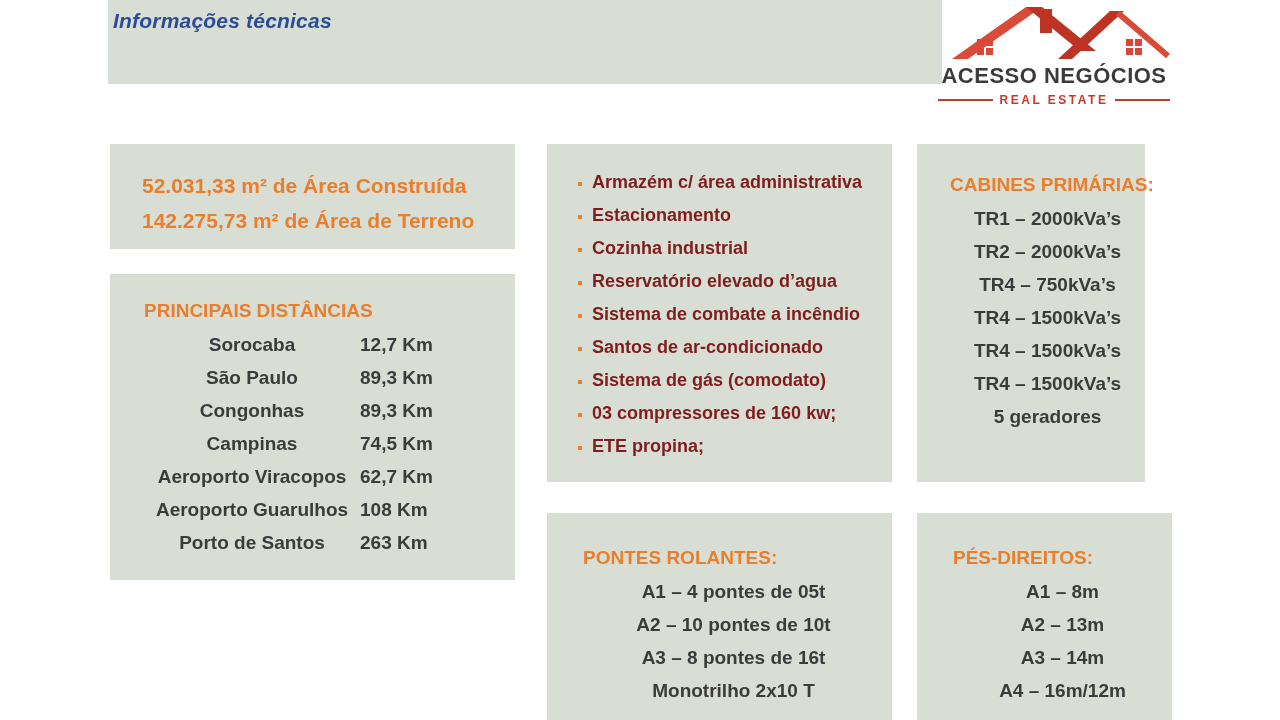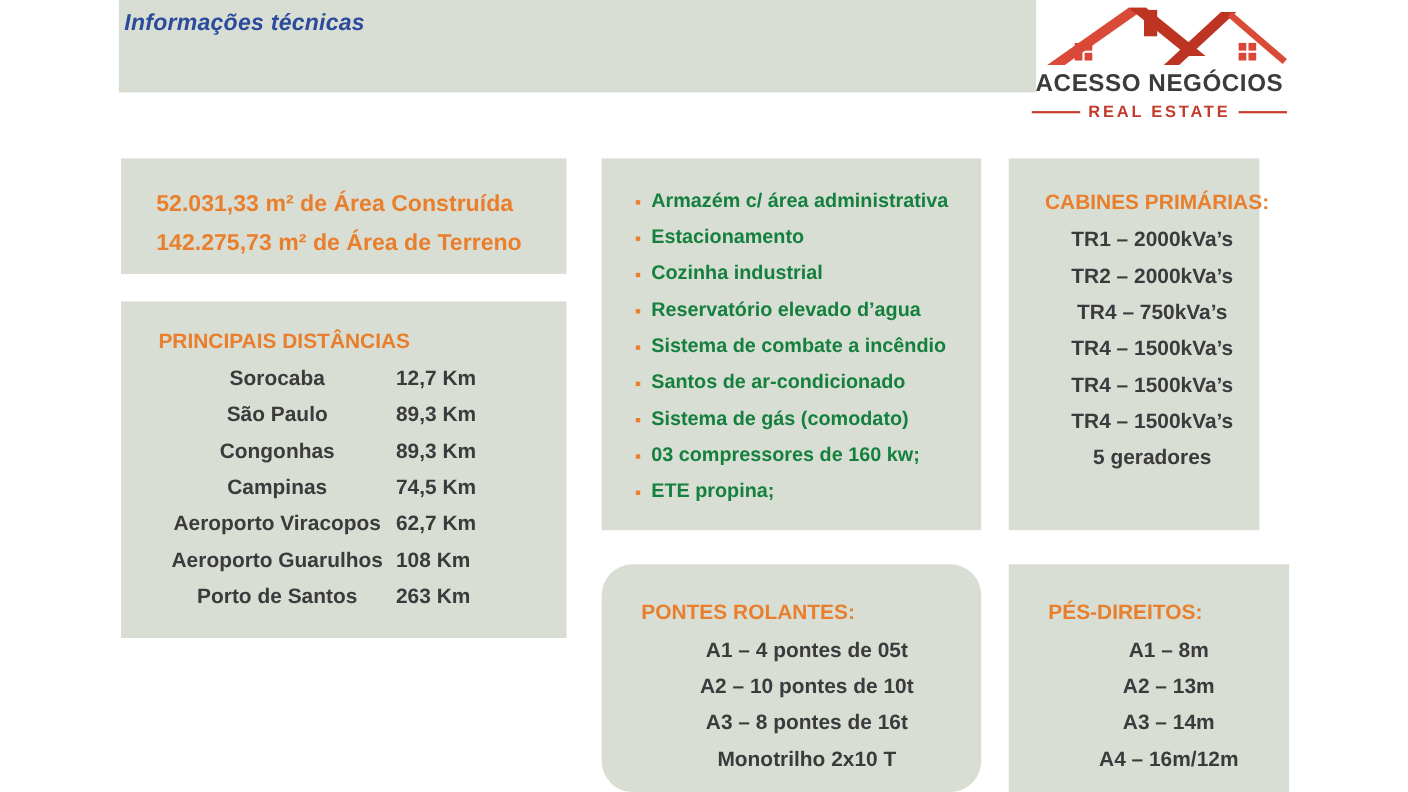--- a/index.html
+++ b/index.html
@@ -15,45 +15,45 @@
     padding:9px 0 0 5px; font-size:21px; font-weight:bold; font-style:italic;
     color:#2b4b9b; letter-spacing:0.2px;
   }
 
   
   .logo { position:absolute; left:938px; top:3px; width:232px; text-align:center; }
   .logo svg { display:block; margin:0 auto; }
   .logo-name { font-size:22px; font-weight:bold; color:#3b3b3b; letter-spacing:0.5px; margin-top:2px; white-space:nowrap; }
   .logo-tagline { display:flex; align-items:center; gap:7px; margin-top:4px; }
   .logo-tagline .rule { flex:1; height:2px; background:#c23b2b; }
-  .logo-tagline .tag { font-size:15px; font-weight:bold; color:#c23b2b; letter-spacing:2.5px; white-space:nowrap;text-align:right; }
+  .logo-tagline .tag { font-size:12px; font-weight:bold; color:#c23b2b; letter-spacing:2.5px; white-space:nowrap;text-align:right; }
 
   
   .sec-title { color:#e97e2d; font-weight:bold; font-size:19px; line-height:34px; white-space:nowrap; }
   .body-row  { color:#3b3b3d; font-weight:bold; font-size:19px; line-height:33px; white-space:nowrap;text-align:center; }
 
   
   .p-areas { left:110px; top:144px; width:405px; height:105px; padding:24px 0 0 32px; }
   .area-line { color:#e97e2d; font-weight:bold; font-size:21px; line-height:35px; white-space:nowrap; }
 
   
   .p-dist { left:110px; top:274px; width:405px; height:306px; padding:20px 0 0 34px; }
   .dist-row { display:flex; }
   .dist-label { width:216px; }
 
   
   .p-feat { left:547px; top:144px; width:345px; height:338px; padding:22px 0 0 31px; }
-  .feat-item { display:flex; align-items:baseline; color:#15803d; font-weight:bold; font-size:18px; line-height:33px; white-space:nowrap; }
+  .feat-item { display:flex; align-items:baseline; color:#7f1d1d; font-weight:bold; font-size:18px; line-height:33px; white-space:nowrap; }
   .dot { width:4px; height:4px; background:#e97e2d; margin-right:10px; flex:0 0 auto; align-self:center; margin-top:2px; }
 
   
   .p-cab { left:917px; top:144px; width:228px; height:338px; padding:24px 0 0 33px; }
 
   
-  .p-cranes { left:547px; top:513px; width:345px; height:207px; padding:28px 0 0 28px;border-radius:28px; }
+  .p-cranes { left:547px; top:513px; width:345px; height:207px; padding:28px 0 0 28px; }
   .p-cranes .sec-title { padding-left:8px; }
 
   
   .p-ceil { left:917px; top:513px; width:255px; height:207px; padding:28px 0 0 36px; }
 </style>
 </head>
 <body>
 
 <div class="page">
 

